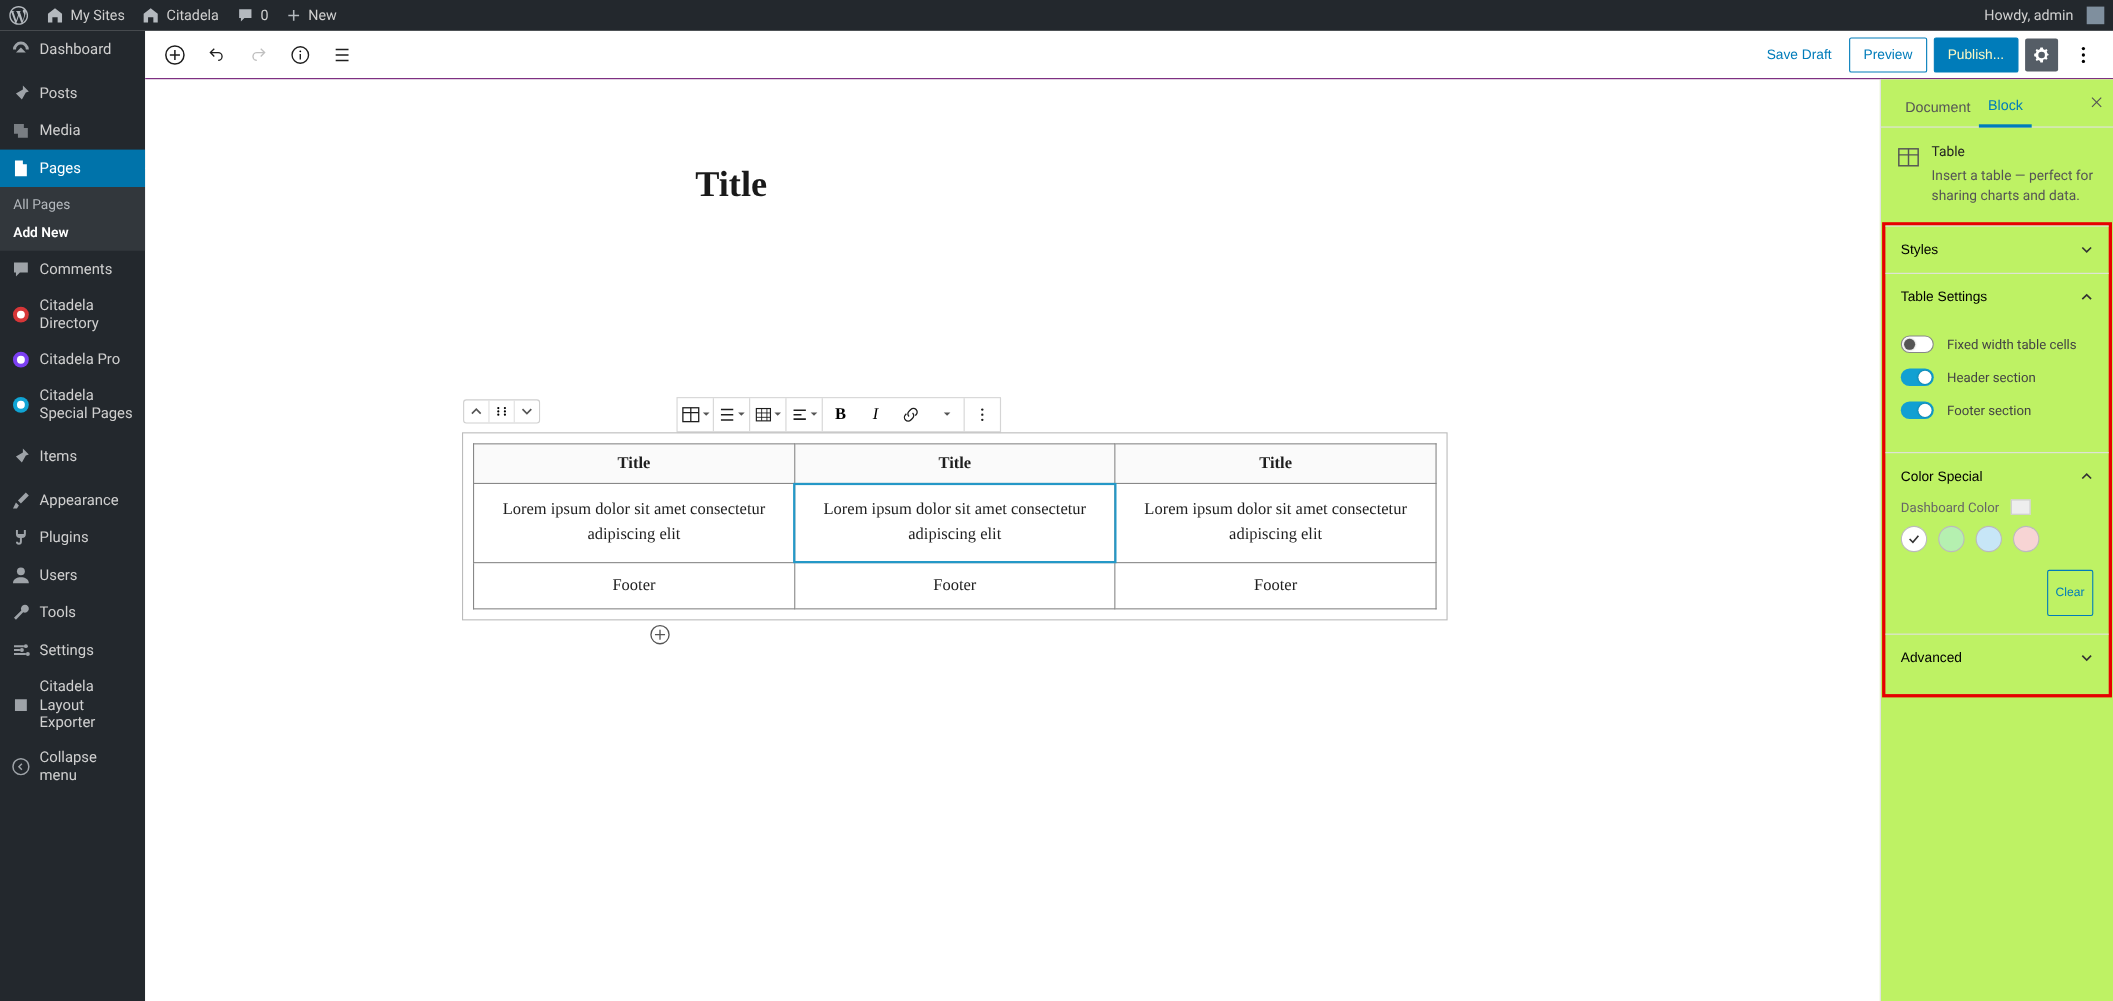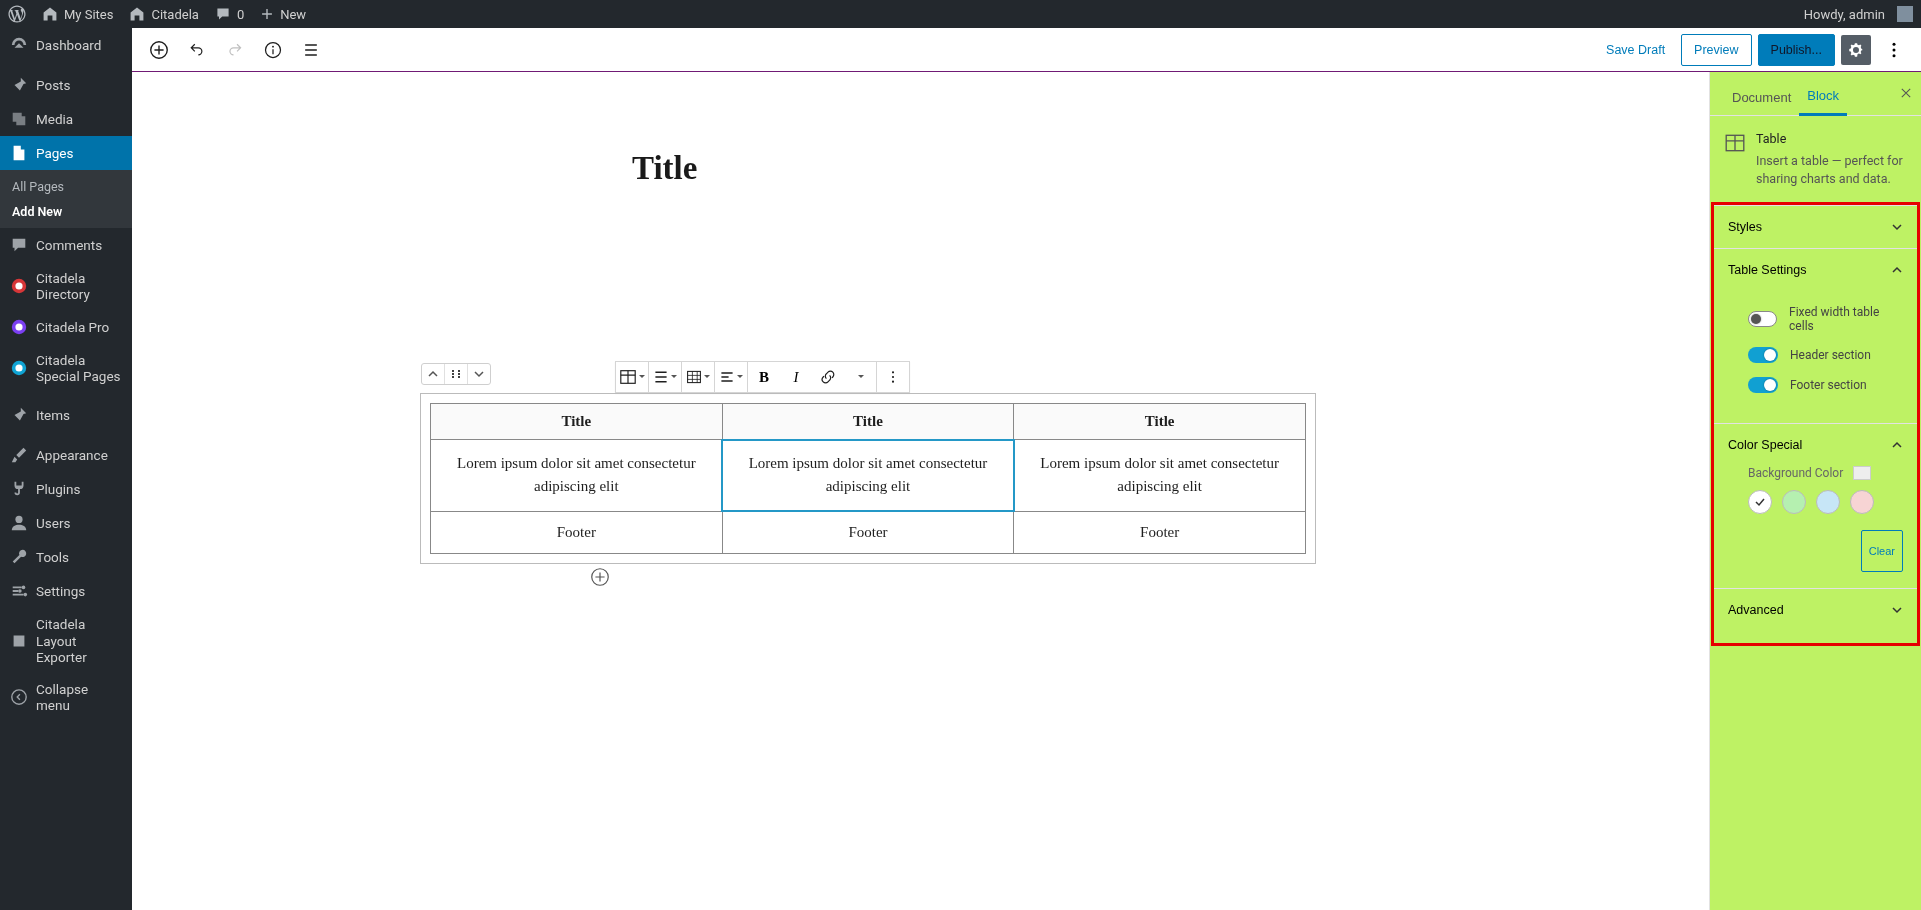--- a/index.html
+++ b/index.html
@@ -27,21 +27,21 @@
 
 
 .editor { position: absolute; top: 28px; left: 132px; right: 0; bottom: 0; background: #fff; display: flex; flex-direction: column; }
 .editor-header { height: 44px; border-bottom: 1px solid #701a75; display: flex; align-items: center; padding: 0 10px; }
 .hbtn { width: 34px; height: 34px; display: inline-flex; align-items: center; justify-content: center; border: none; background: transparent; cursor: pointer; border-radius: 2px; color: #1e1e1e; }
 .hbtn.dim { color: #8a8a8a; }
 .editor-header .hleft { display: flex; align-items: center; gap: 4px; }
 .editor-header .hright { margin-left: auto; display: flex; align-items: center; gap: 6px; }
 .link-btn { background: transparent; border: none; color: #007cba; font-size: 12.5px; padding: 0 10px; height: 34px; cursor: pointer; }
 .outline-btn { background: #fff; border: 1px solid #007cba; color: #007cba; font-size: 12.5px; padding: 0 12px; height: 32px; cursor: pointer; border-radius: 2px; }
-.primary-btn { background: #007cba; border: 1px solid #007cba; color: #0f172a; font-size: 12.5px; padding: 0 12px; height: 32px; cursor: pointer; border-radius: 2px; }
+.primary-btn { background: #007cba; border: 1px solid #007cba; color: #fef9c3; font-size: 12.5px; padding: 0 12px; height: 32px; cursor: pointer; border-radius: 2px; }
 .gear-btn { width: 30px; height: 30px; background: #555d66; display: inline-flex; align-items: center; justify-content: center; border-radius: 2px; border: none; cursor: pointer; }
 .gear-btn svg { fill: #fff; }
 
 .editor-body { flex: 1; display: flex; overflow: hidden; }
 .canvas { flex: 1; position: relative; overflow: auto; }
 .page-title { font-family: Georgia, "Times New Roman", serif; font-weight: 700; font-size: 33px; margin: 78px 0 0 500px; color: #1a1a1a; }
 
 
 .block-toolbar { position: absolute; top: 289px; left: 483px; height: 32px; display: flex; background: #fff; border: 1px solid #d5d5d5; box-shadow: 0 1px 1px rgba(0,0,0,.08); }
 .block-toolbar .seg { display: flex; align-items: center; border-right: 1px solid #d5d5d5; }
@@ -79,21 +79,21 @@
 .block-head { display: flex; gap: 10px; padding: 14px; }
 .block-head .bt { font-size: 12.5px; line-height: 1.45; color: #555; }
 .block-head .bn { font-weight: 400; color: #222; display: block; margin-bottom: 4px; font-size: 12.5px; }
 
 .highlighted { border: 3px solid #e60000; margin: 0 1px 1px 1px; padding-bottom: 12px; }
 
 .panel { border-top: 1px solid #e2e2e2; }
 .panel-h { display: flex; align-items: center; justify-content: space-between; padding: 14px; font-size: 12.5px; cursor: pointer; background: transparent; border: none; width: 100%; text-align: left; }
 .panel-h .arr { transition: transform .2s; }
 .panel-h .arr.open { transform: rotate(180deg); }
-.panel-c { padding: 0 14px 16px; margin-left: 20px; }
+.panel-c { padding: 0 14px 16px; }
 
 .toggle-row { display: flex; align-items: center; gap: 12px; margin: 14px 0; font-size: 12px; color: #444; }
 .toggle { width: 30px; height: 16px; border-radius: 8px; position: relative; cursor: pointer; }
 .toggle::after { content: ""; position: absolute; width: 12px; height: 12px; border-radius: 50%; top: 2px; background: #fff; box-shadow: 0 0 2px rgba(0,0,0,.4); }
 .toggle.off { background: #fff; border: 1px solid #888; }
 .toggle.off::after { left: 2px; background: #555; width: 10px; height: 10px; top: 2px; }
 .toggle.on { background: #11a0d2; }
 .toggle.on::after { right: 2px; }
 
 .color-label { font-size: 12px; color: #666; display: flex; align-items: center; gap: 10px; margin-bottom: 10px; }
@@ -479,21 +479,21 @@
           </div>
           <div class="panel">
             <button class="panel-h">
                 <span>Color Special</span>
                 <svg class="arr open" width="12" height="12" viewBox="0 0 12 12">
                   <path d="M2 4l4 4 4-4" fill="none" stroke="#333" stroke-width="1.5"></path>
                 </svg>
               </button>
             <div class="panel-c">
               <div class="color-label">
-                  <span>Background Color</span>
+                  <span>Dashboard Color</span>
                   <span class="sq"></span>
                 </div>
               <div class="swatches">
                 <span class="sw" style="background:#fff">
                     <svg width="12" height="12" viewBox="0 0 12 12">
                       <path d="M2 6l3 3 5-6" fill="none" stroke="#333" stroke-width="1.5"></path>
                     </svg>
                   </span>
                 <span class="sw" style="background:#b5f0b0"></span>
                 <span class="sw" style="background:#c7e6f7"></span>

